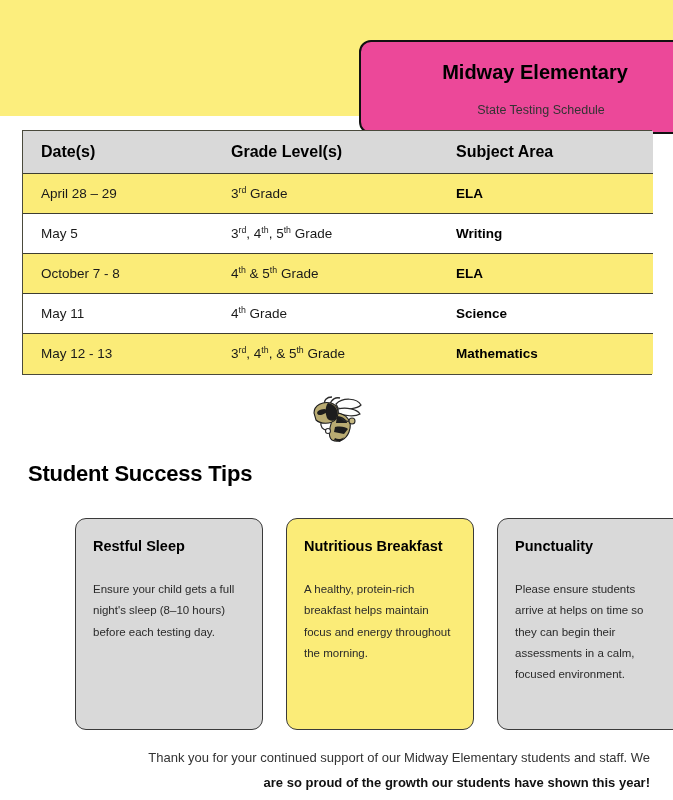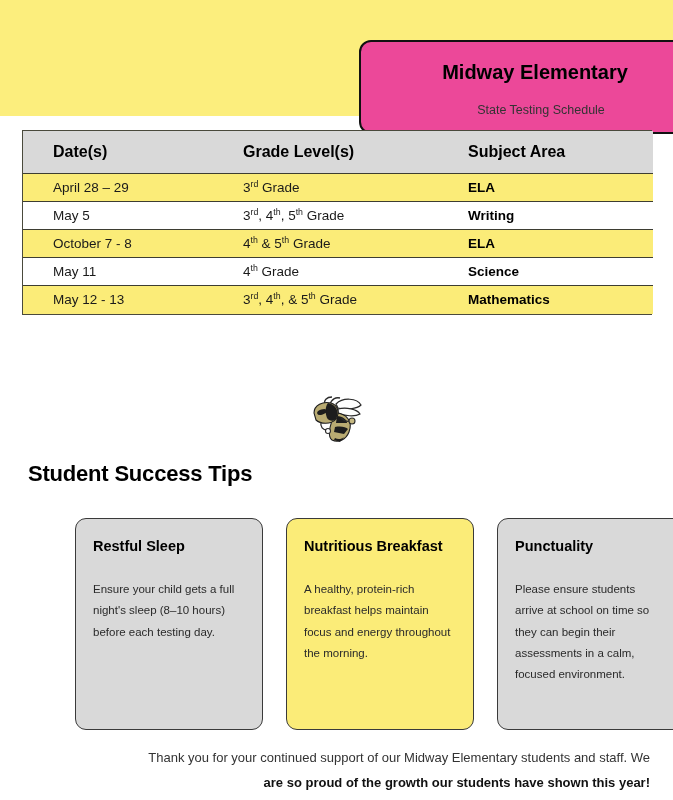--- a/index.html
+++ b/index.html
@@ -82,33 +82,33 @@
     width: 100%;
     table-layout: fixed;
   }
   table.schedule col.c1 { width: 190px; }
   table.schedule col.c2 { width: 225px; }
   table.schedule col.c3 { width: 215px; }
 
   table.schedule th,
   table.schedule td {
     text-align: left;
-    padding: 0 0 0 30px;
+    padding: 0 0 0 18px;
     vertical-align: middle;
     border-bottom: 1.6px solid #3d3d32;
     font-size: 13.5px;
   }
   table.schedule thead th {
     background: #d9d9d9;
     height: 42px;
     font-size: 16px;
     font-weight: bold;
     color: #000000;
   }
-  table.schedule tbody tr { height: 28px; }
+  table.schedule tbody tr { height: 40px; }
   table.schedule tbody tr.hl td { background: #fbec78; }
   table.schedule tbody tr.pl td { background: #ffffff; }
   table.schedule tbody tr:last-child td { border-bottom: none; }
   td.subject { font-weight: bold; color: #000000; }
   sup {
     font-size: 0.65em;
     vertical-align: super;
     line-height: 0;
   }
 
@@ -272,20 +272,20 @@
     <div class="card">
       <div class="card-title">Restful Sleep</div>
       <div class="card-body">Ensure your child gets a full night's sleep (8–10 hours) before each testing day.</div>
     </div>
     <div class="card yellow">
       <div class="card-title">Nutritious Breakfast</div>
       <div class="card-body">A healthy, protein-rich breakfast helps maintain focus and energy throughout the morning.</div>
     </div>
     <div class="card">
       <div class="card-title">Punctuality</div>
-      <div class="card-body">Please ensure students arrive at school on time so they can begin their assessments in a calm, focused environment.</div>
+      <div class="card-body">Please ensure students arrive at helps on time so they can begin their assessments in a calm, focused environment.</div>
     </div>
   </div>
 
 <div class="footer">
   <div class="footer-line">Thank you for your continued support of our Midway Elementary students and staff. We</div>
   <div class="footer-line strong">are so proud of the growth our students have shown this year!</div>
 </div>
 
 </body></html>

